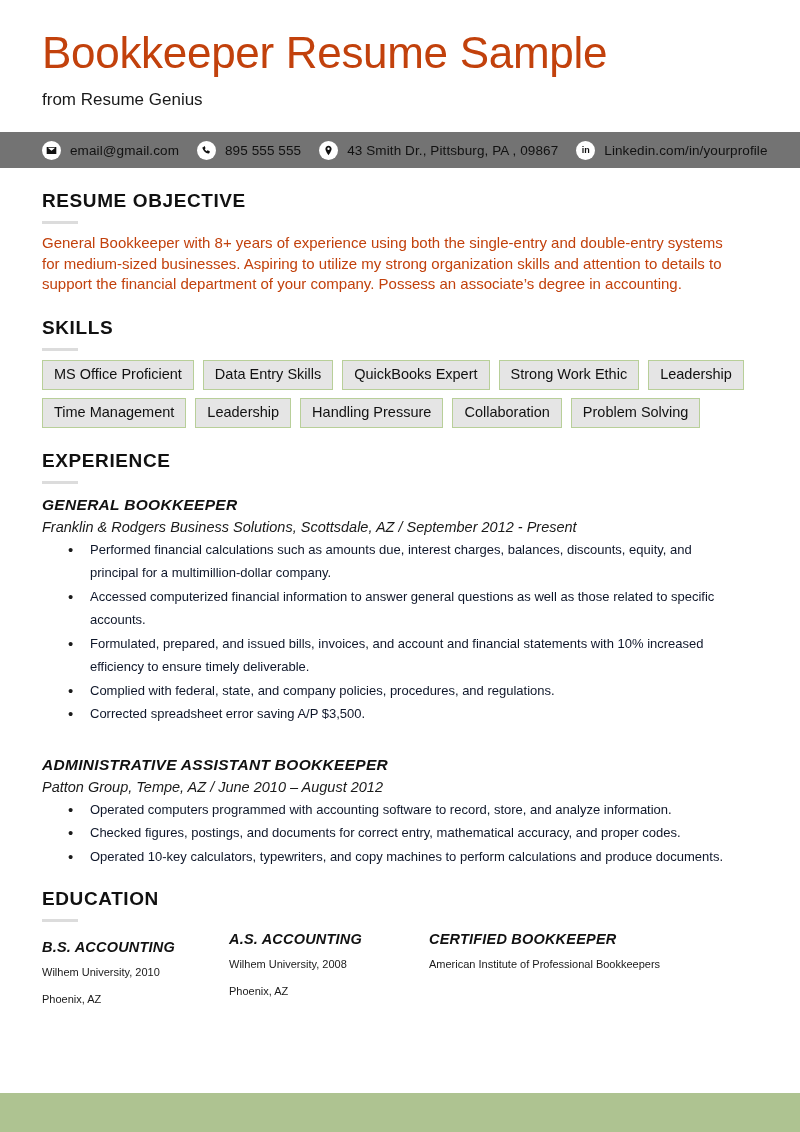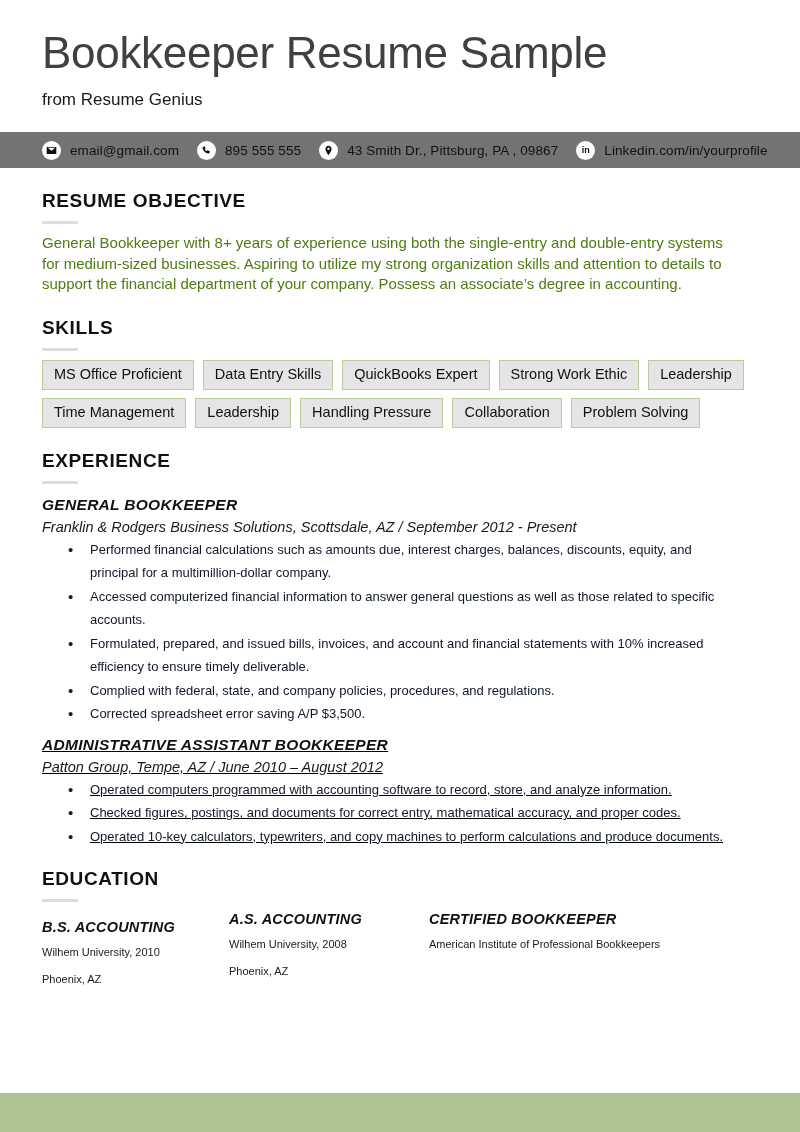--- a/index.html
+++ b/index.html
@@ -21,21 +21,21 @@
   }
 
   
   .header {
     padding: 30px 0 0 42px;
   }
   .doc-title {
     font-size: 44px;
     font-weight: 400;
     letter-spacing: -0.3px;
-    color: #404040;
+    color: #c2410c;
     line-height: 1.05;
     font-family: "Liberation Sans", sans-serif;
   }
   .doc-subtitle {
     margin-top: 14px;
     font-size: 17px;
     color: #1a1a1a;
     font-weight: 400;
   }
 
@@ -99,21 +99,21 @@
     width: 36px;
     height: 3px;
     background: #dcdcdc;
     margin-top: 9px;
     margin-bottom: 9px;
   }
 
   .objective-text {
     font-size: 15px;
     line-height: 20.5px;
-    color: #4d7c0f;
+    color: #c2410c;
     max-width: 700px;
   }
 
   
   .skills-rows { margin-top: 2px; }
   .skill-row {
     display: flex;
     flex-wrap: nowrap;
     margin-bottom: 8px;
   }
@@ -286,21 +286,21 @@
         <div class="job-meta">Franklin &amp; Rodgers Business Solutions, Scottsdale, AZ  /  September 2012 - Present</div>
         <ul class="bullets">
           <li>Performed financial calculations such as amounts due, interest charges, balances, discounts, equity, and principal for a multimillion-dollar company.</li>
           <li>Accessed computerized financial information to answer general questions as well as those related to specific accounts.</li>
           <li>Formulated, prepared, and issued bills, invoices, and account and financial statements with 10% increased efficiency to ensure timely deliverable.</li>
           <li>Complied with federal, state, and company policies, procedures, and regulations.</li>
           <li>Corrected spreadsheet error saving A/P $3,500.</li>
         </ul>
       </div>
 
-      <div class="job" style="margin-top:10px;text-decoration:underline;">
+      <div class="job" style="margin-top:30px;">
         <div class="job-title">ADMINISTRATIVE ASSISTANT BOOKKEEPER</div>
         <div class="job-meta">Patton Group, Tempe, AZ  /  June 2010 – August 2012</div>
         <ul class="bullets">
           <li>Operated computers programmed with accounting software to record, store, and analyze information.</li>
           <li>Checked figures, postings, and documents for correct entry, mathematical accuracy, and proper codes.</li>
           <li>Operated 10-key calculators, typewriters, and copy machines to perform calculations and produce documents.</li>
         </ul>
       </div>
     </div>
 

